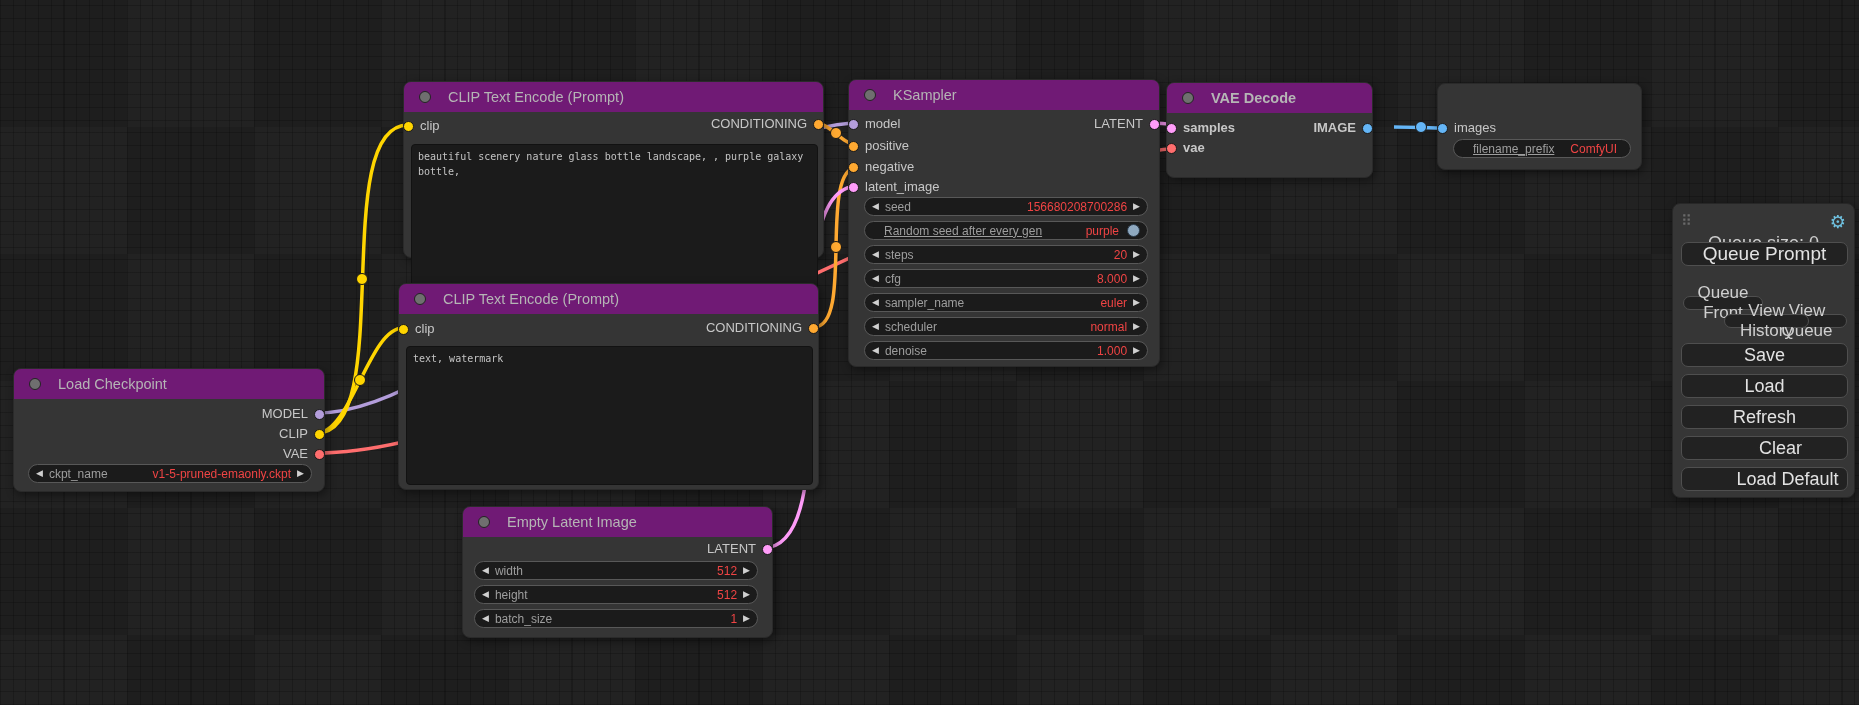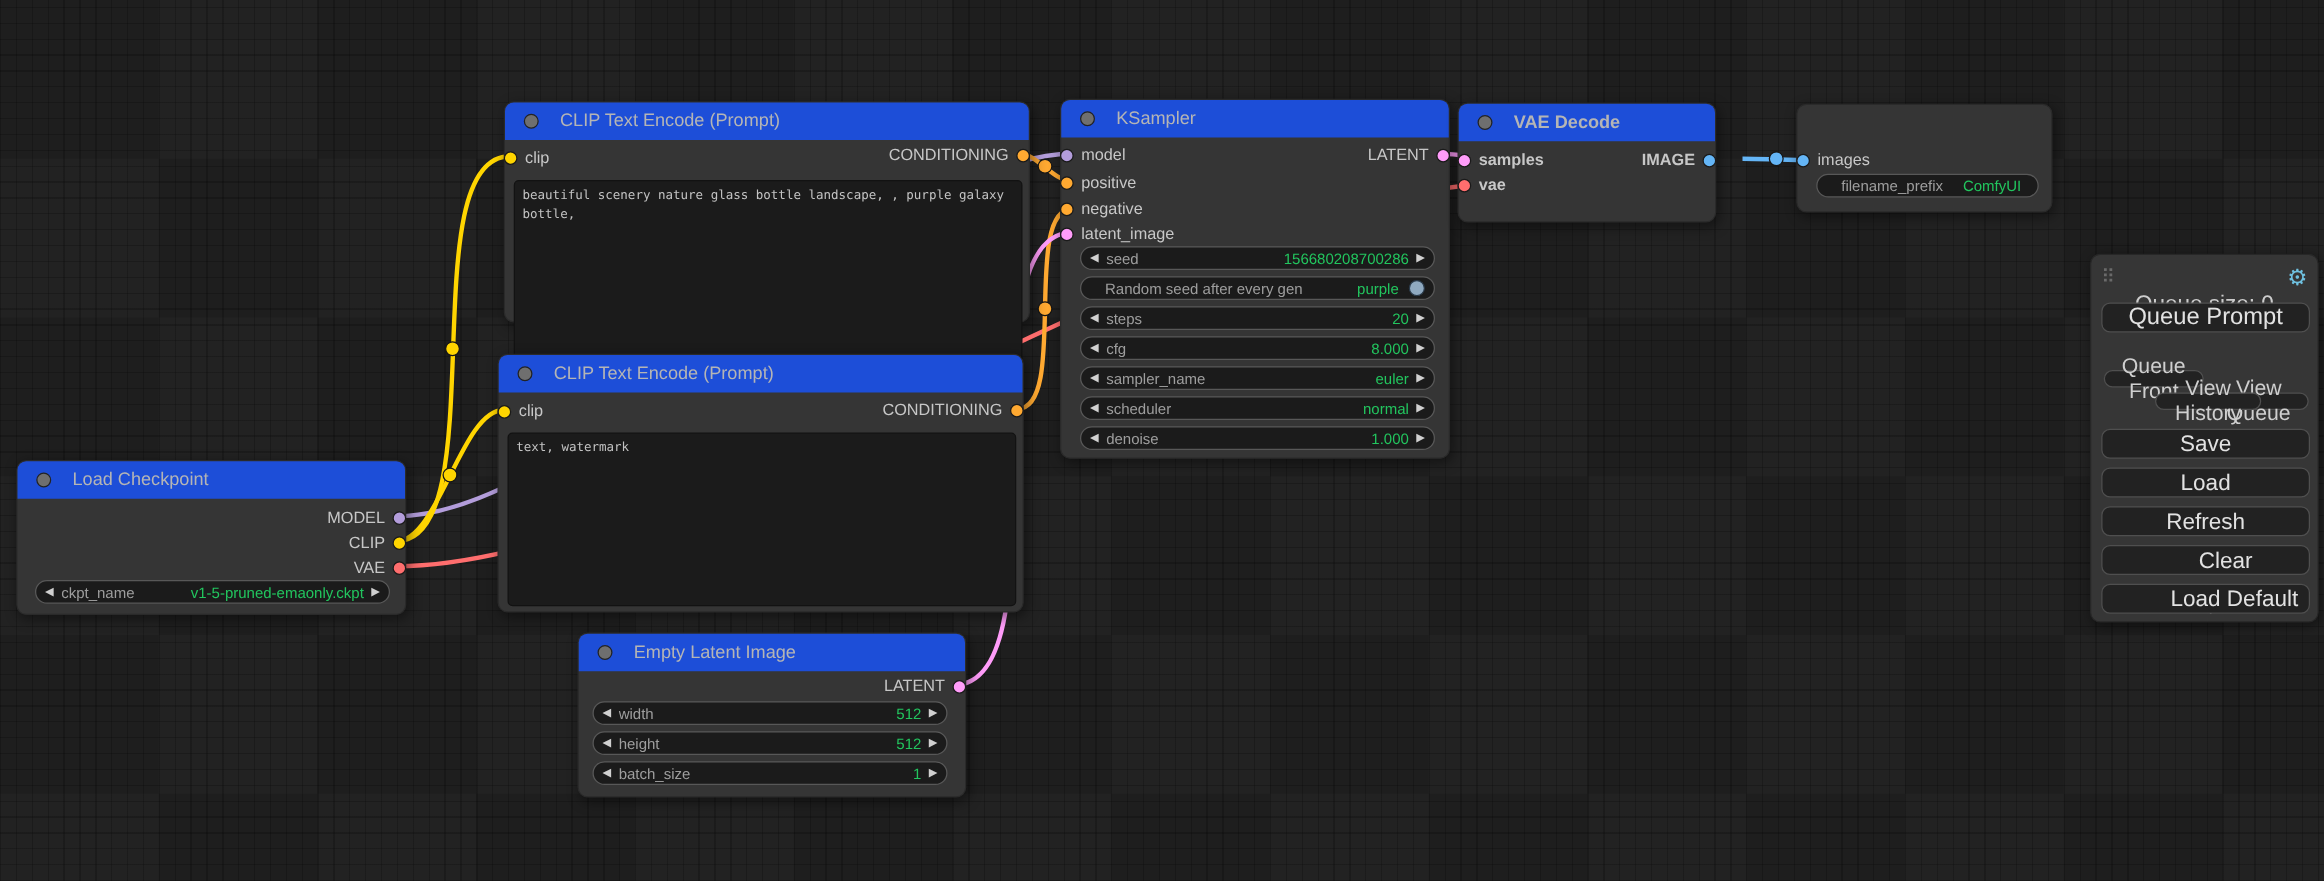--- a/index.html
+++ b/index.html
@@ -17,21 +17,21 @@
   .wire{fill:none;stroke-width:3.5px;}
 
   .node{
     position:absolute;z-index:2;
     background:#353535;border:1px solid #2a2a2a;border-radius:8px;
     box-shadow:2px 3px 10px rgba(0,0,0,.45);
     box-sizing:border-box;
   }
   .node-title{
     position:absolute;left:0;top:0;right:0;height:30px;
-    background:#1d4ed8;border-radius:7px 7px 0 0;
+    background:#701a75;border-radius:7px 7px 0 0;
     color:#b5b5b5;font-size:14.5px;line-height:30px;
     padding-left:44px;white-space:nowrap;overflow:hidden;
   }
   .title-dot{
     position:absolute;left:15px;top:9px;width:12px;height:12px;border-radius:50%;
     background:#6f6f6f;border:1px solid #232323;box-sizing:border-box;
   }
   .port{position:absolute;height:16px;line-height:16px;font-size:13px;color:#c7c7c7;white-space:nowrap;}
   .port .dot{
     position:absolute;top:2.5px;width:11px;height:11px;border-radius:50%;
@@ -42,22 +42,22 @@
   .port.out{right:0;padding-right:16px;text-align:right;}
   .port.out .dot{right:-1px;}
   .pill{
     position:absolute;height:19px;box-sizing:border-box;
     background:#1b1b1b;border:1px solid #585858;border-radius:10px;
     display:flex;align-items:center;font-size:12px;
     padding:0 7px;color:#d6d6d6;
   }
   .pill .arr{color:#d0d0d0;font-size:9px;line-height:19px;flex:0 0 auto;cursor:pointer;}
   .pill .wlabel{color:#9e9e9e;flex:1 1 auto;margin:0 6px;text-align:left;overflow:hidden;white-space:nowrap;}
-  .pill .wvalue{color:#22c55e;margin:0 6px;text-align:right;white-space:nowrap;}
-  .pill.no-arrows .wlabel{text-align:left;margin-left:12px;}
+  .pill .wvalue{color:#ef4444;margin:0 6px;text-align:right;white-space:nowrap;}
+  .pill.no-arrows .wlabel{text-align:left;margin-left:12px;text-decoration:underline;}
   .toggle-knob{
     width:13px;height:13px;border-radius:50%;flex:0 0 auto;
     background:#8fa9c0;border:1px solid #2a3a4a;box-sizing:border-box;margin-left:2px;
   }
   .prompt-box{
     position:absolute;background:#1b1b1b;border:1px solid #121212;border-radius:4px;
     color:#c3c3c3;font-family:"DejaVu Sans Mono",monospace;font-size:10px;line-height:15px;
     padding:4px 6px;resize:none;box-sizing:border-box;outline:none;overflow:hidden;
   }
 

